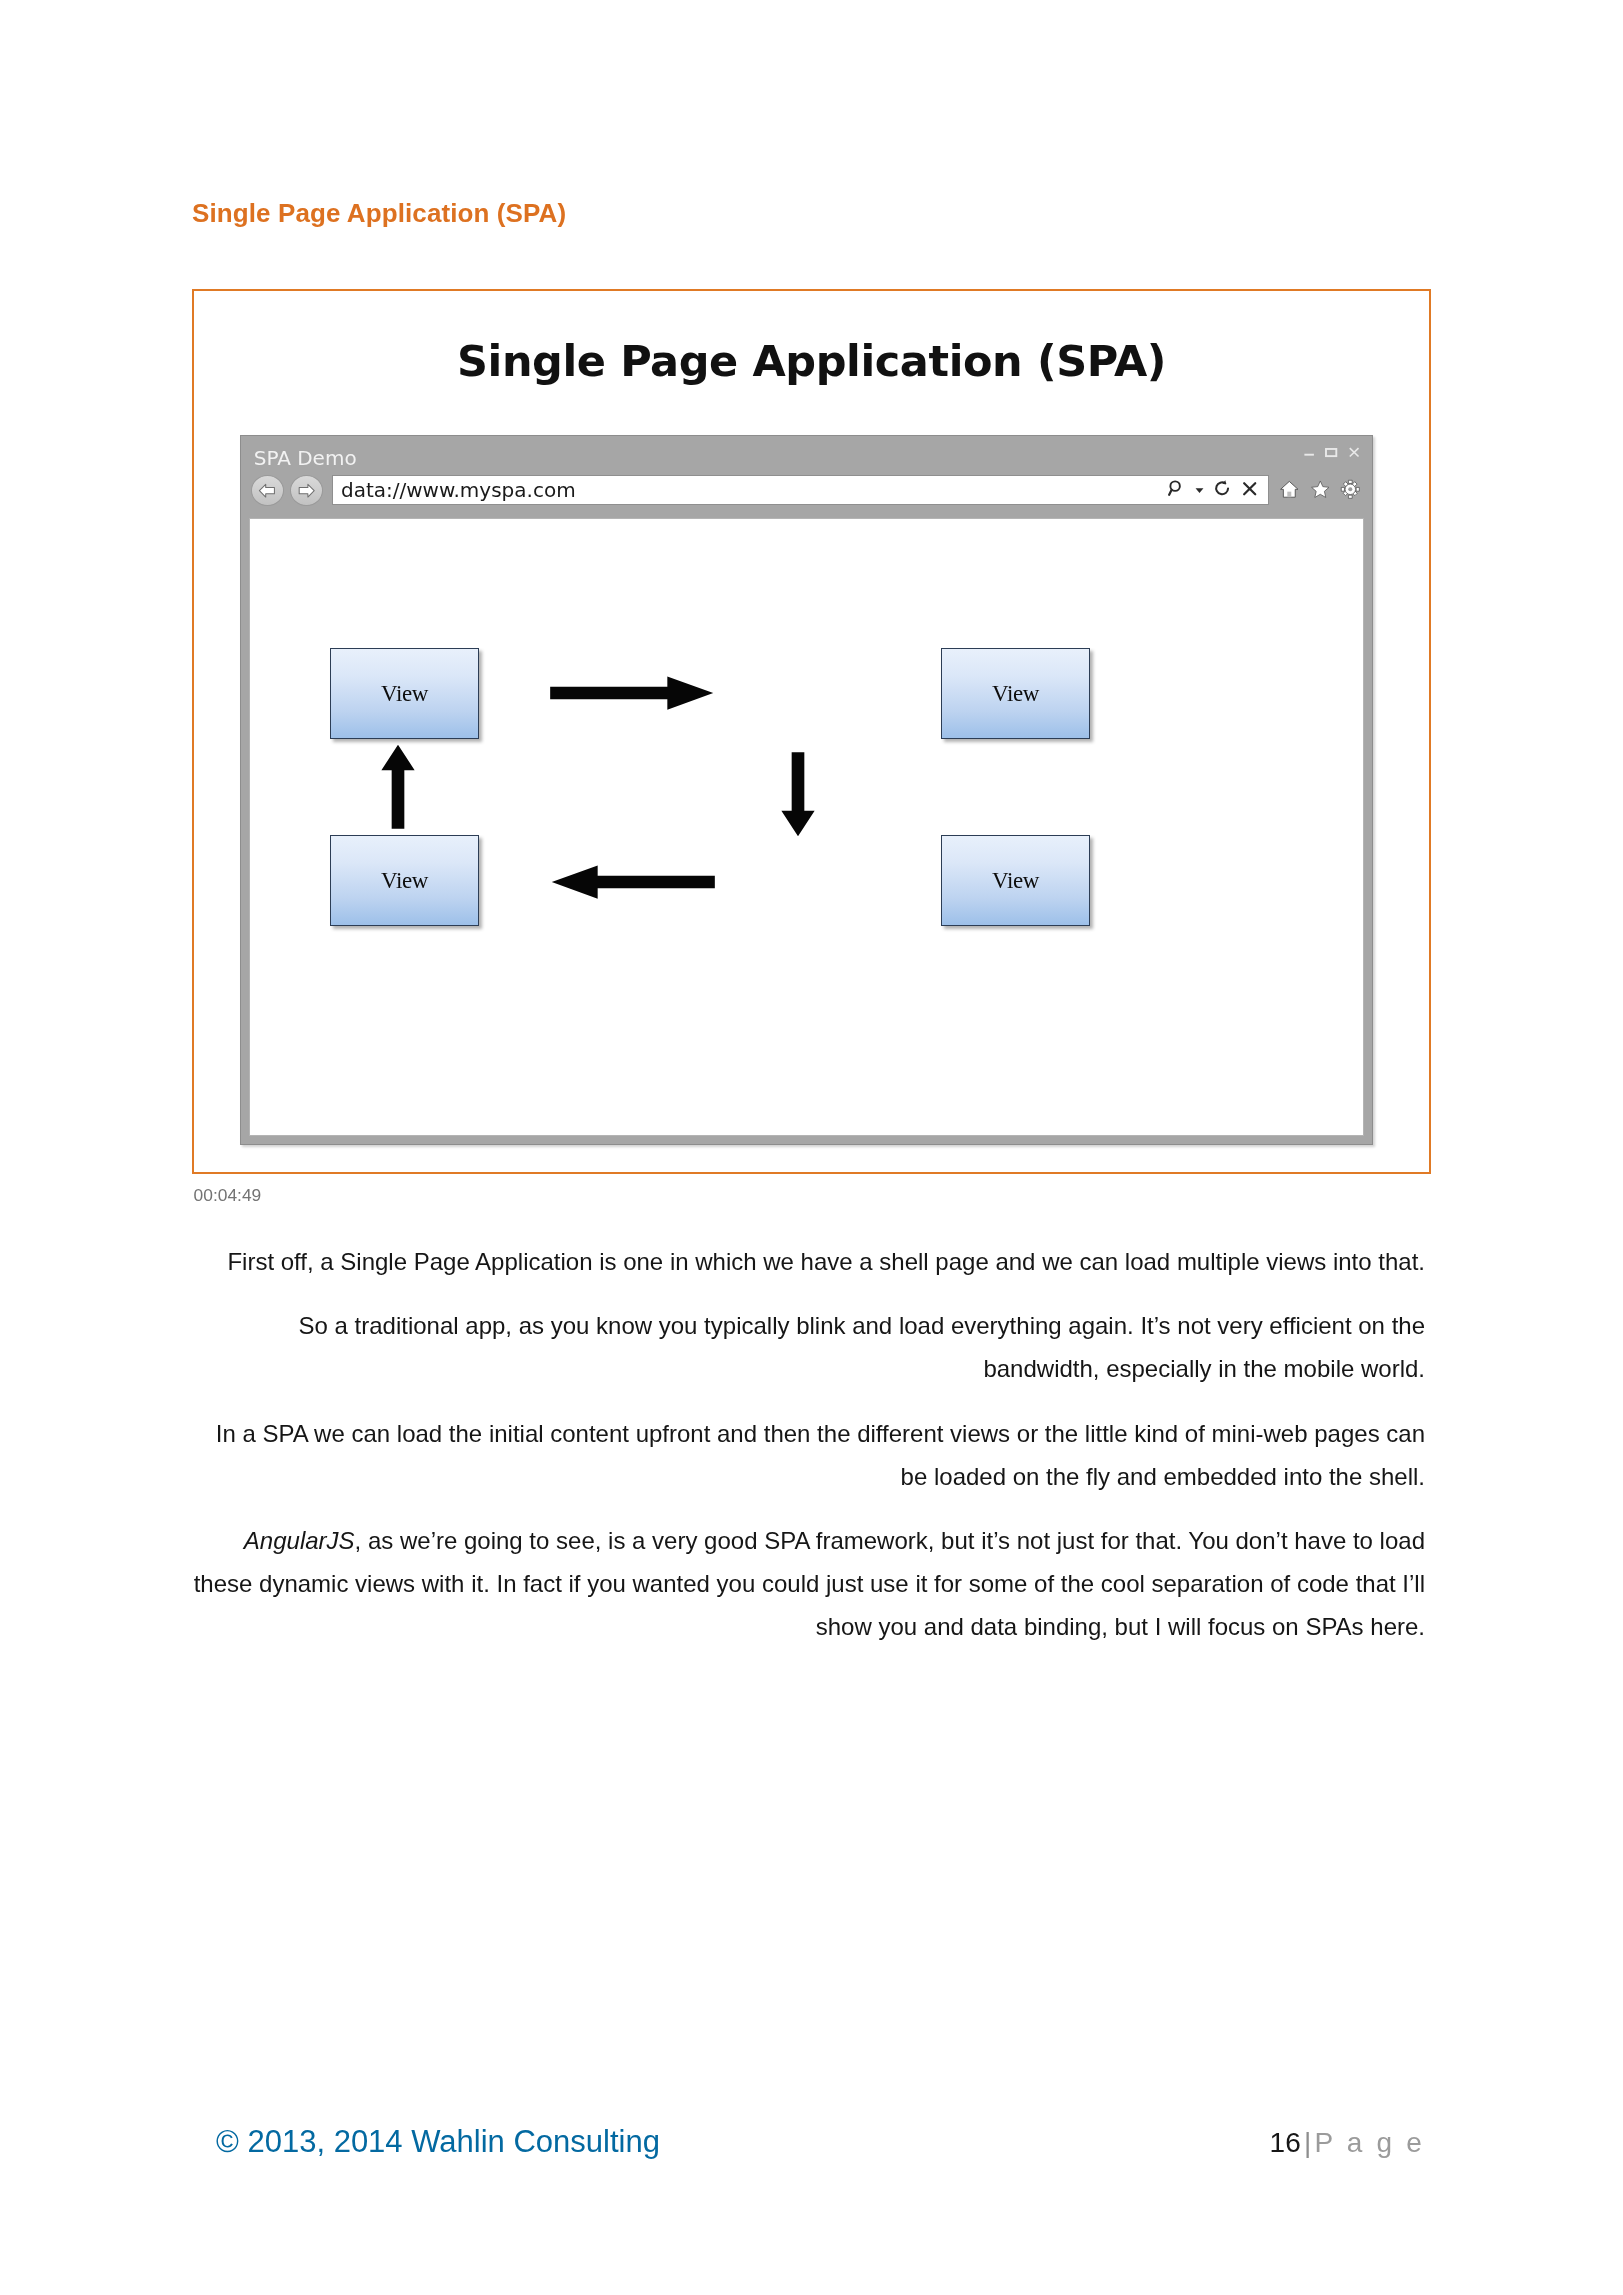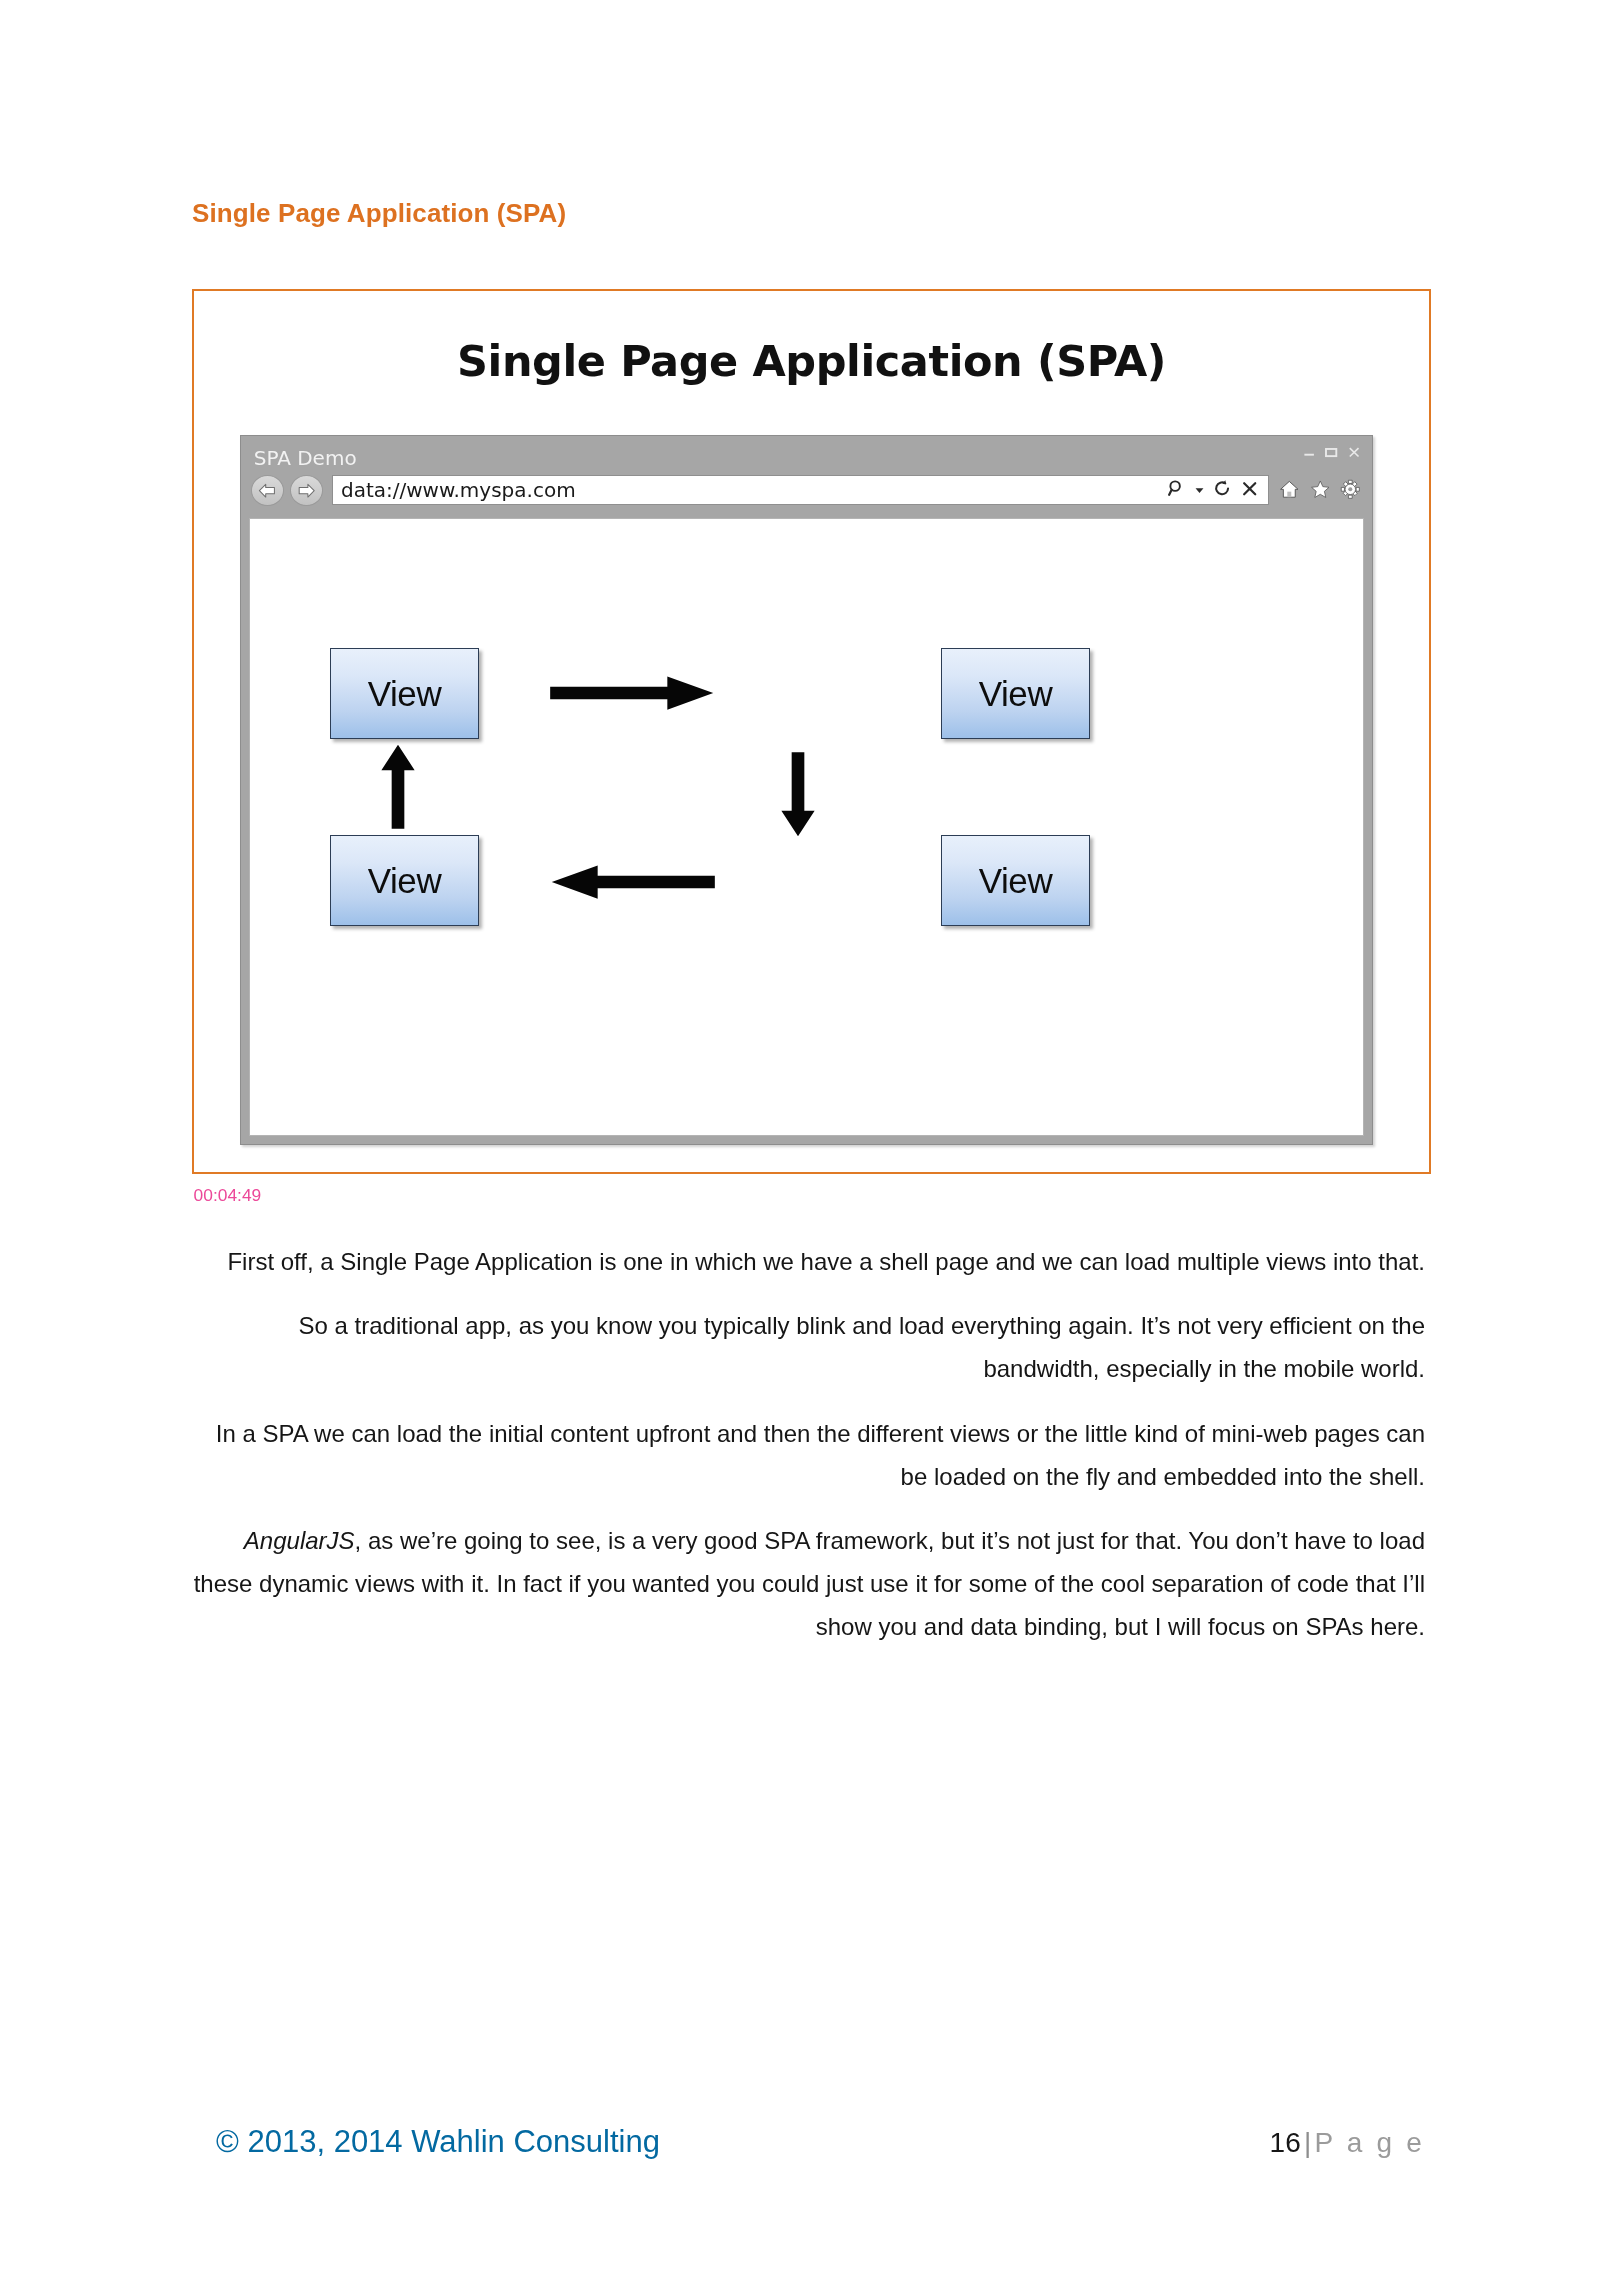--- a/index.html
+++ b/index.html
@@ -181,43 +181,43 @@
     height: 91px;
     background: linear-gradient(180deg, #e8f0fb 0%, #dbe7f8 30%, #bdd3f0 70%, #9dc0e9 100%);
     border: 1.6px solid #2c3d55;
     box-sizing: border-box;
     box-shadow: 3.2px 3.2px 3.2px rgba(0,0,0,0.30);
     display: flex;
     align-items: center;
     justify-content: center;
   }
   .viewbox span {
-    font-size: 35px;
+    font-size: 23px;
     color: #0d0d0d;
-    font-family: Liberation Sans, sans-serif;
+    font-family: Liberation Serif, serif;
     letter-spacing: -0.4px;
   }
   .vb-tl { left: 80px;  top: 129px; }
   .vb-tr { left: 691px;  top: 129px; }
   .vb-bl { left: 80px;  top: 316px; }
   .vb-br { left: 691px;  top: 316px; }
 
   .arrow { position: absolute; }
   .ar-top    { left: 300px; top: 155px; }
   .ar-right  { left: 529px; top: 233px; }
   .ar-bottom { left: 300px; top: 344px; }
   .ar-left   { left: 129px; top: 224px; }
 
   
   .timestamp {
     position: absolute;
     left: 1.6px;
     top: 1185px;
     font-size: 17.4px;
-    color: #ec4899;
+    color: #737373;
     font-family: "Liberation Sans", sans-serif;
   }
 
   
   .body-text {
     position: absolute;
     left: 0;
     top: 1240px;
     width: 1233px;
   }

